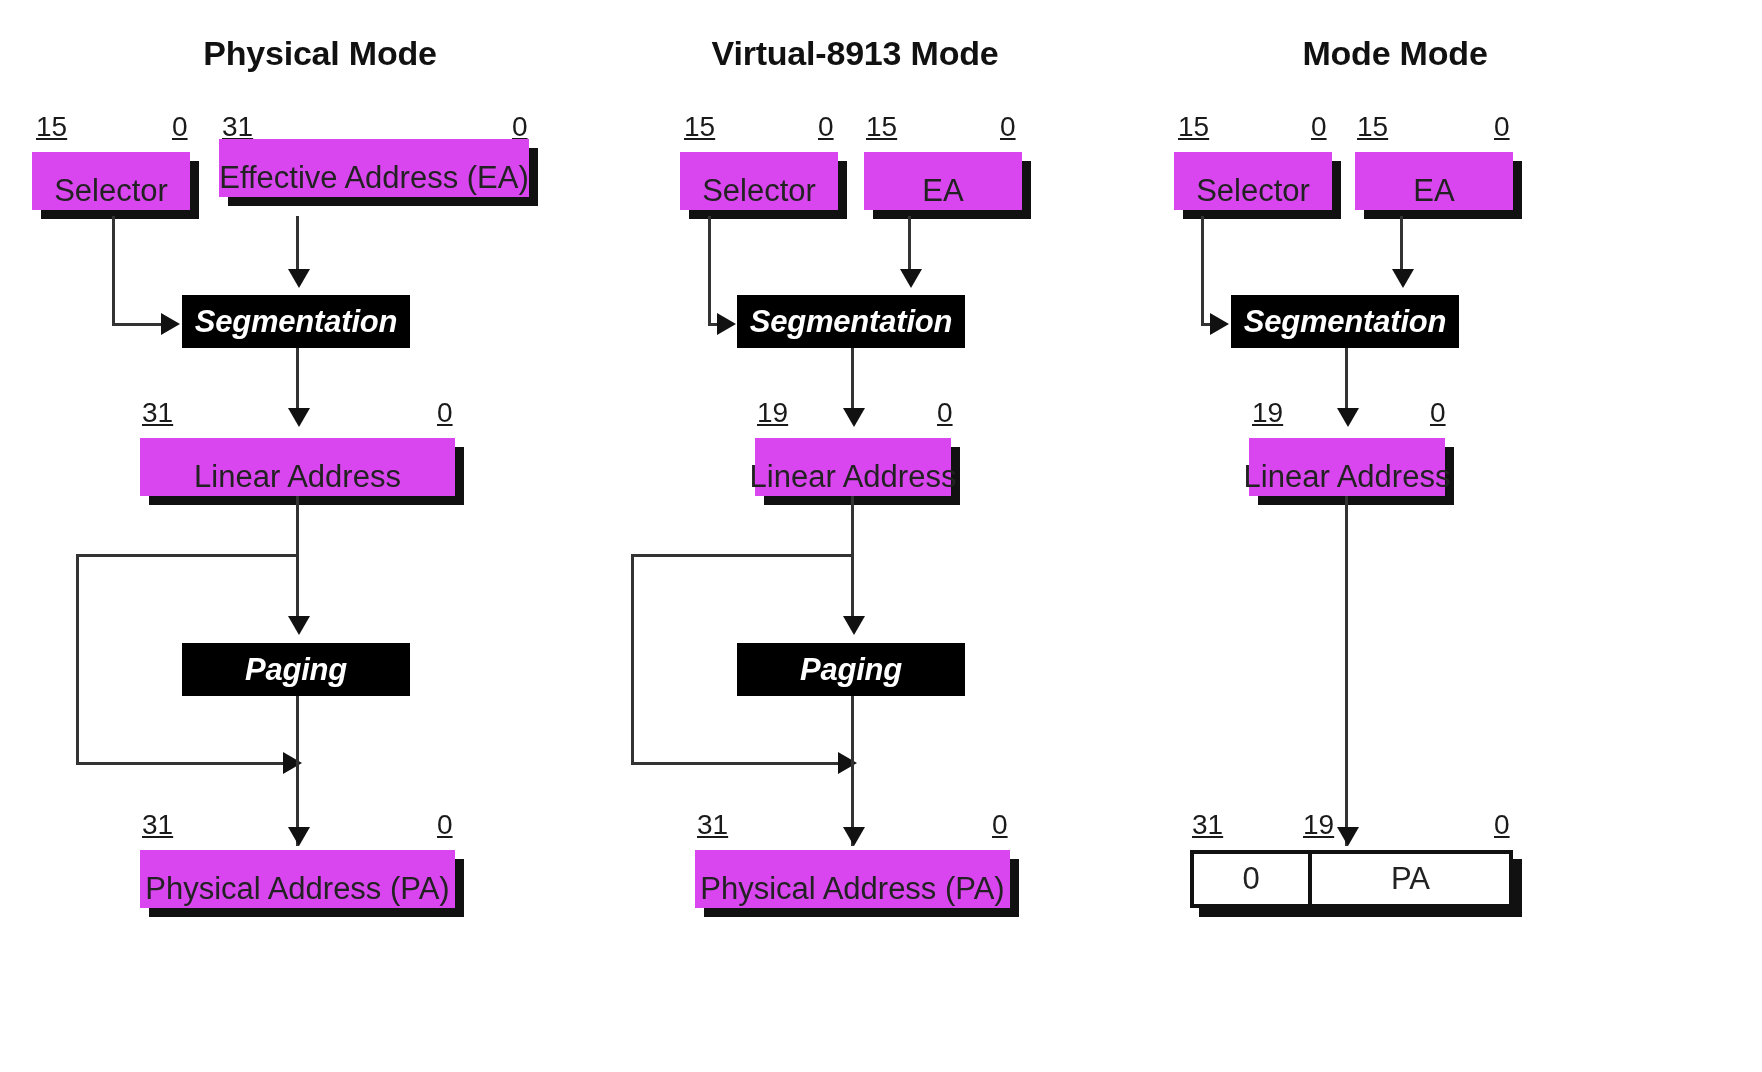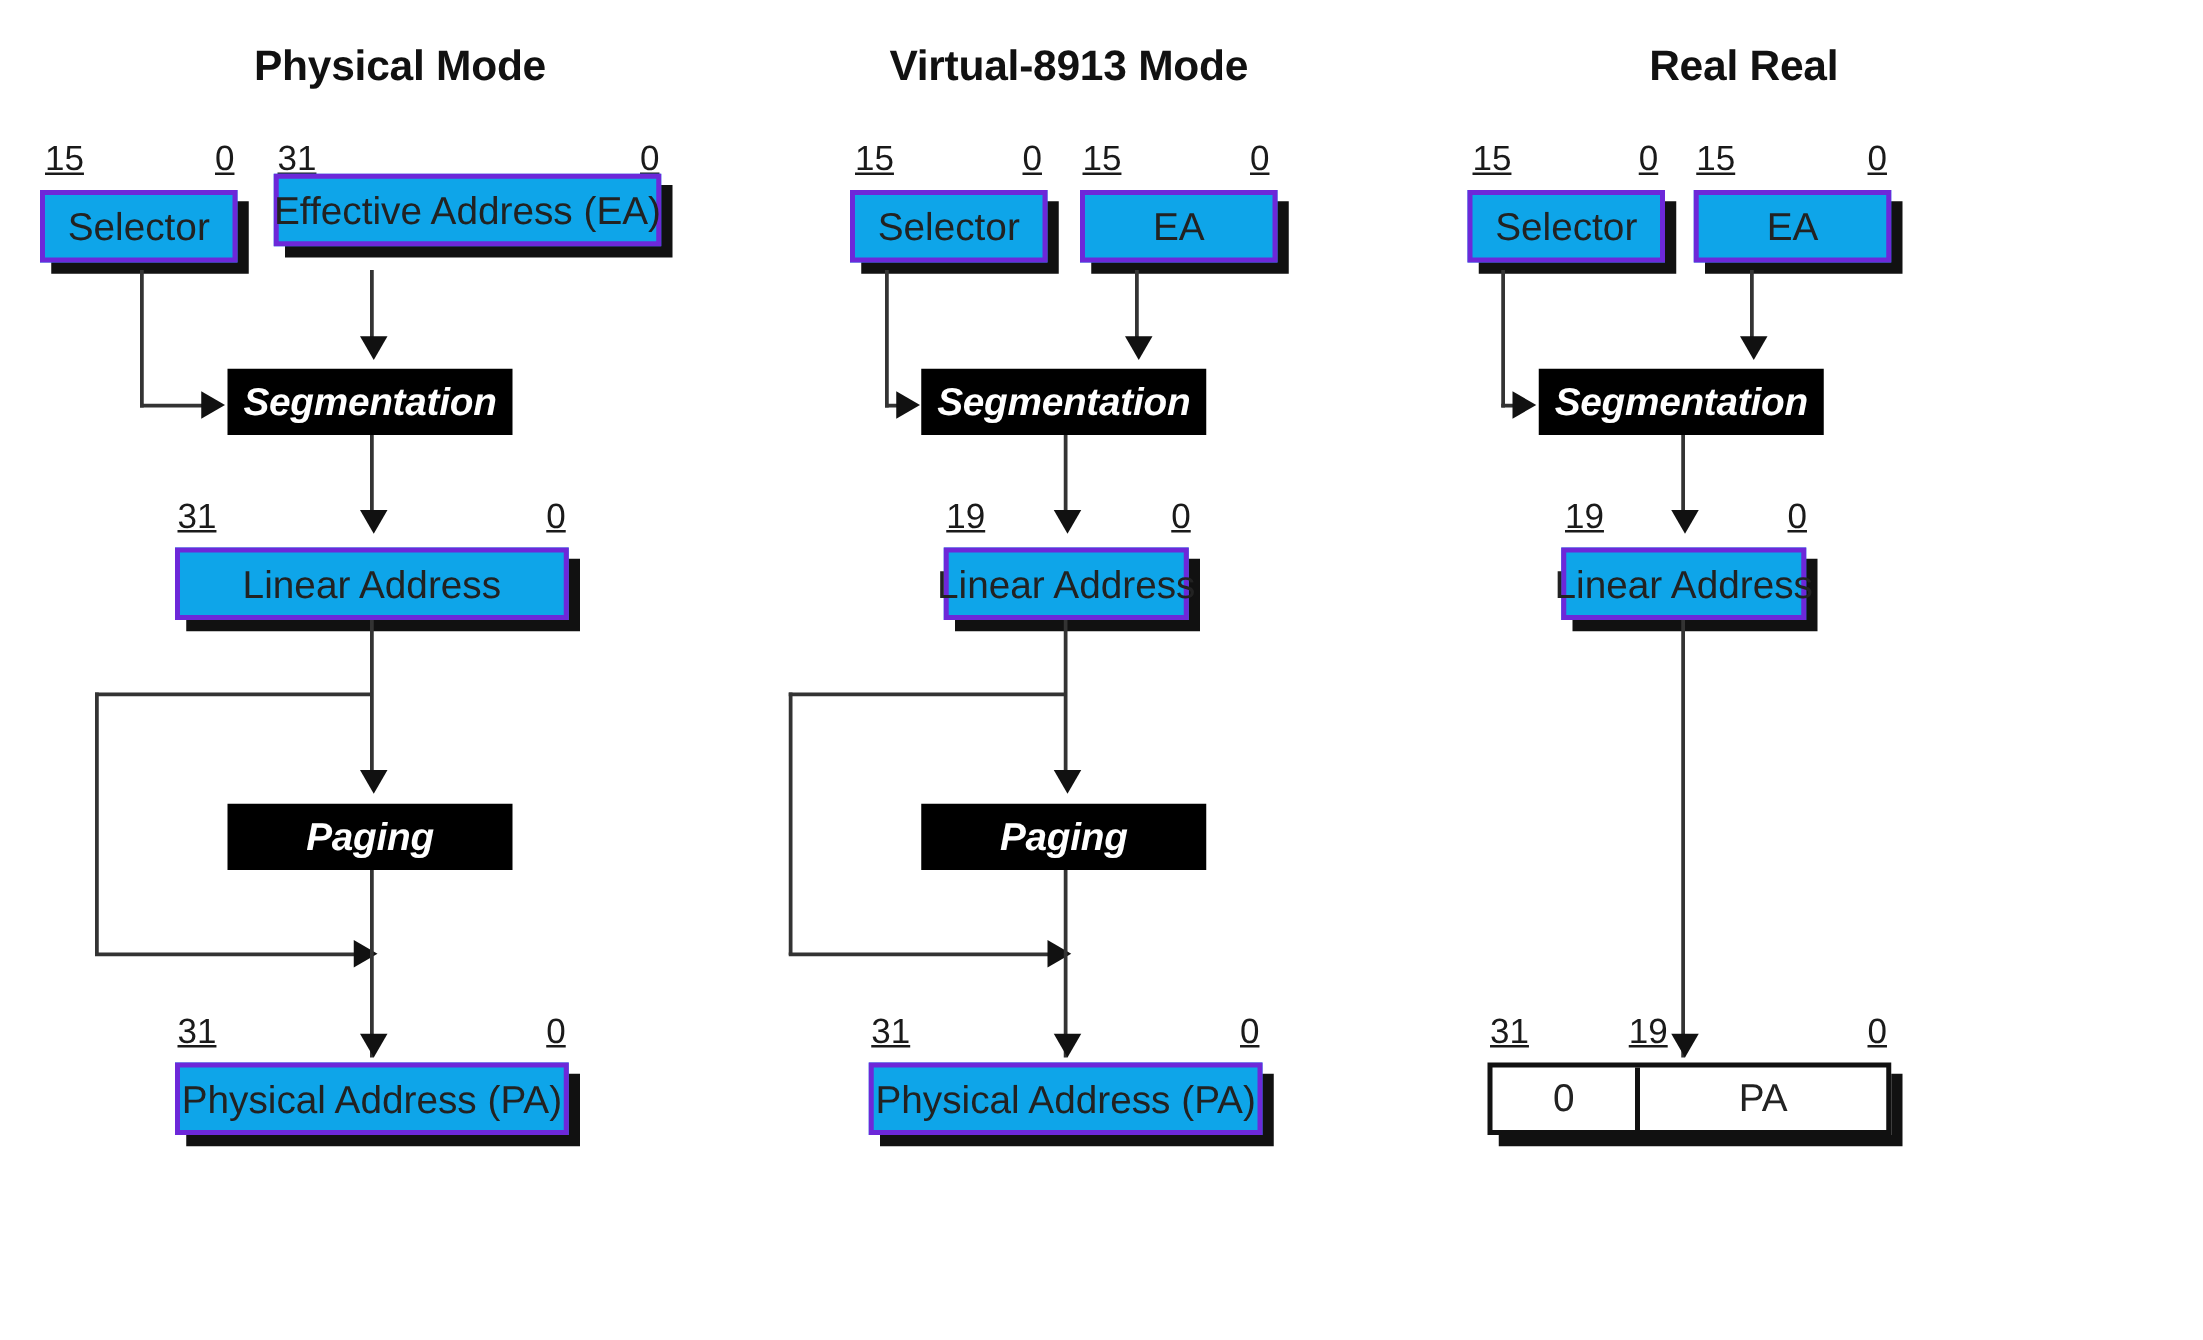--- a/index.html
+++ b/index.html
@@ -12,26 +12,26 @@
     font-weight:bold;
     letter-spacing:-0.2px;
     white-space:nowrap;
     text-align:center;
     color:#111;
   }
 
   
   .wbox{
     position:absolute;
-    background:#0ea5e9;
-    border:4px solid #6d28d9;
+    background:#d946ef;
+    border:4px solid #d946ef;
     box-shadow:9px 9px 0 0 #111;
     box-sizing:border-box;
     display:flex;
-    align-items:center;
+    align-items:flex-end;
     justify-content:center;
   }
   .wbox span{
     font-size:31px;
     line-height:1;
     color:#222;
     white-space:nowrap;
   }
   .bbox{
     position:absolute;
@@ -205,21 +205,21 @@
   <div class="vline" style="left:851px;top:696px;height:150px;"></div>
   <div class="arrow-down" style="left:843px;top:827px;"></div>
 
   <div class="bit" style="left:697px;top:811px;">31</div>
   <div class="bit" style="left:992px;top:811px;">0</div>
 
   <div class="wbox" style="left:695px;top:850px;width:315px;height:58px;">
     <span>Physical Address (PA)</span>
   </div>
 
-  <div class="col-title" style="left:1175px;top:34px;width:440px;">Real Real</div>
+  <div class="col-title" style="left:1175px;top:34px;width:440px;">Mode Mode</div>
 
   <div class="bit" style="left:1178px;top:113px;">15</div>
   <div class="bit" style="left:1311px;top:113px;">0</div>
   <div class="bit" style="left:1357px;top:113px;">15</div>
   <div class="bit" style="left:1494px;top:113px;">0</div>
 
   <div class="wbox" style="left:1174px;top:152px;width:158px;height:58px;">
     <span>Selector</span>
   </div>
   <div class="wbox" style="left:1355px;top:152px;width:158px;height:58px;">

